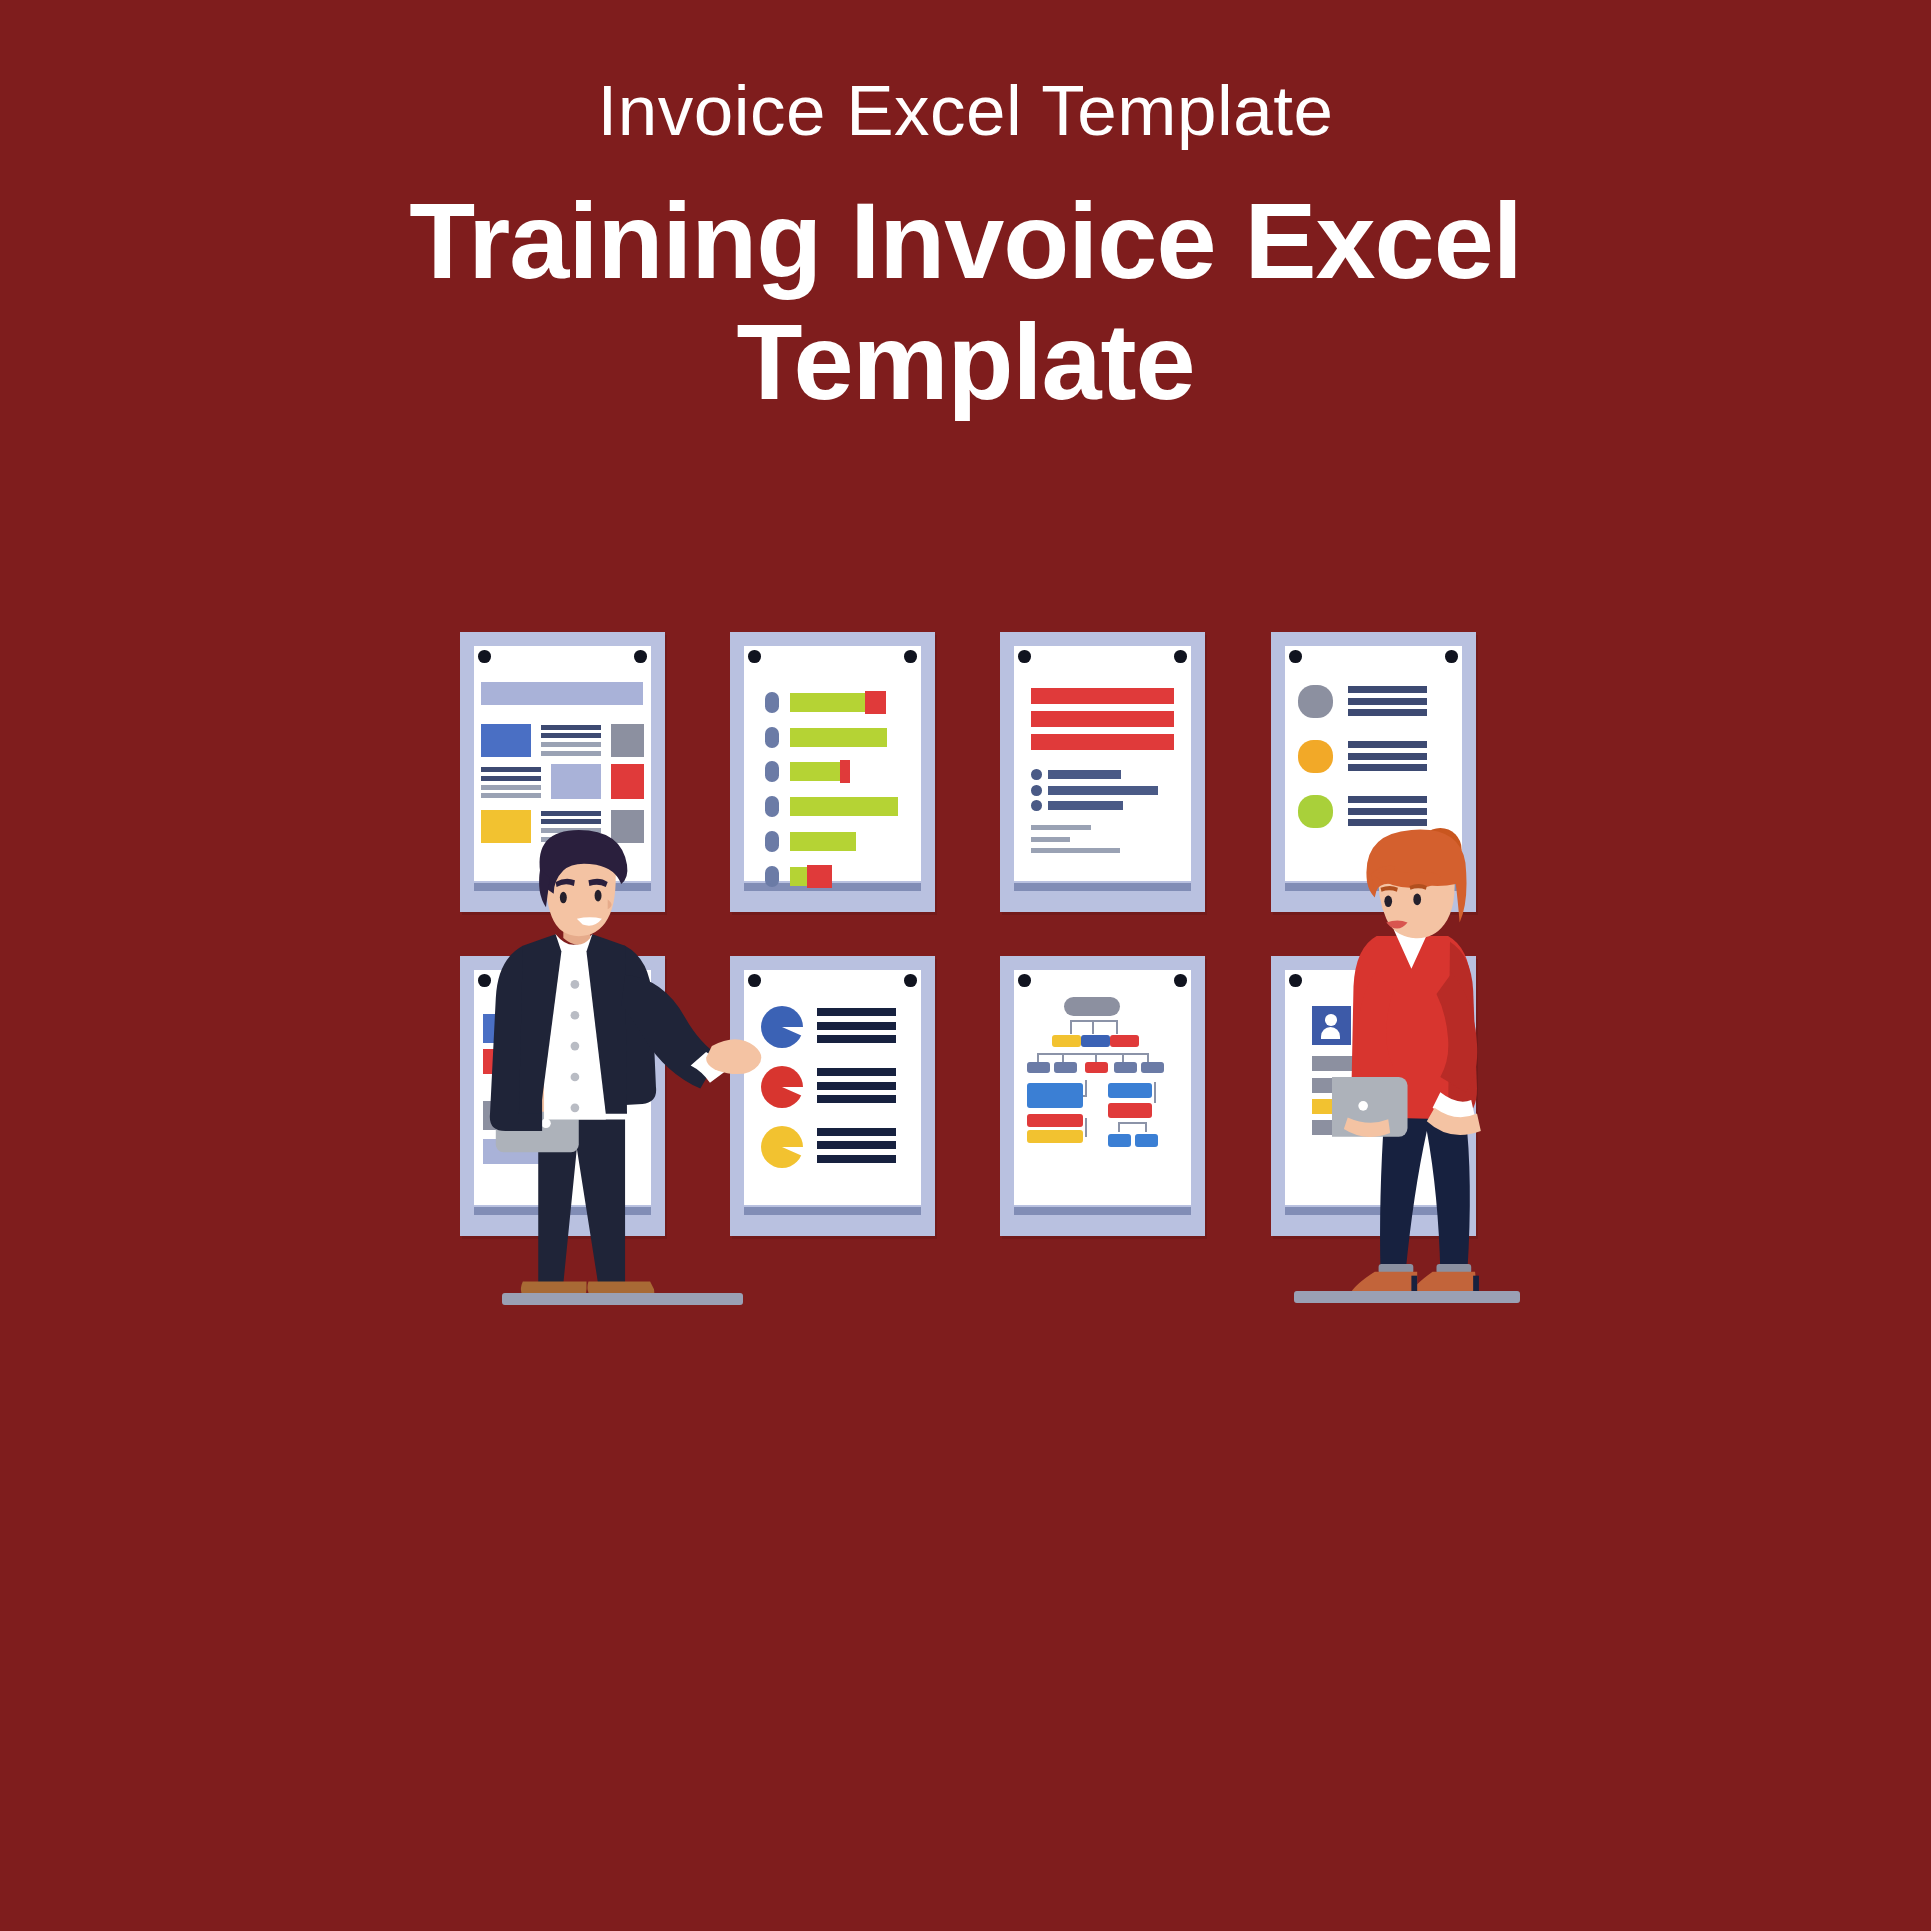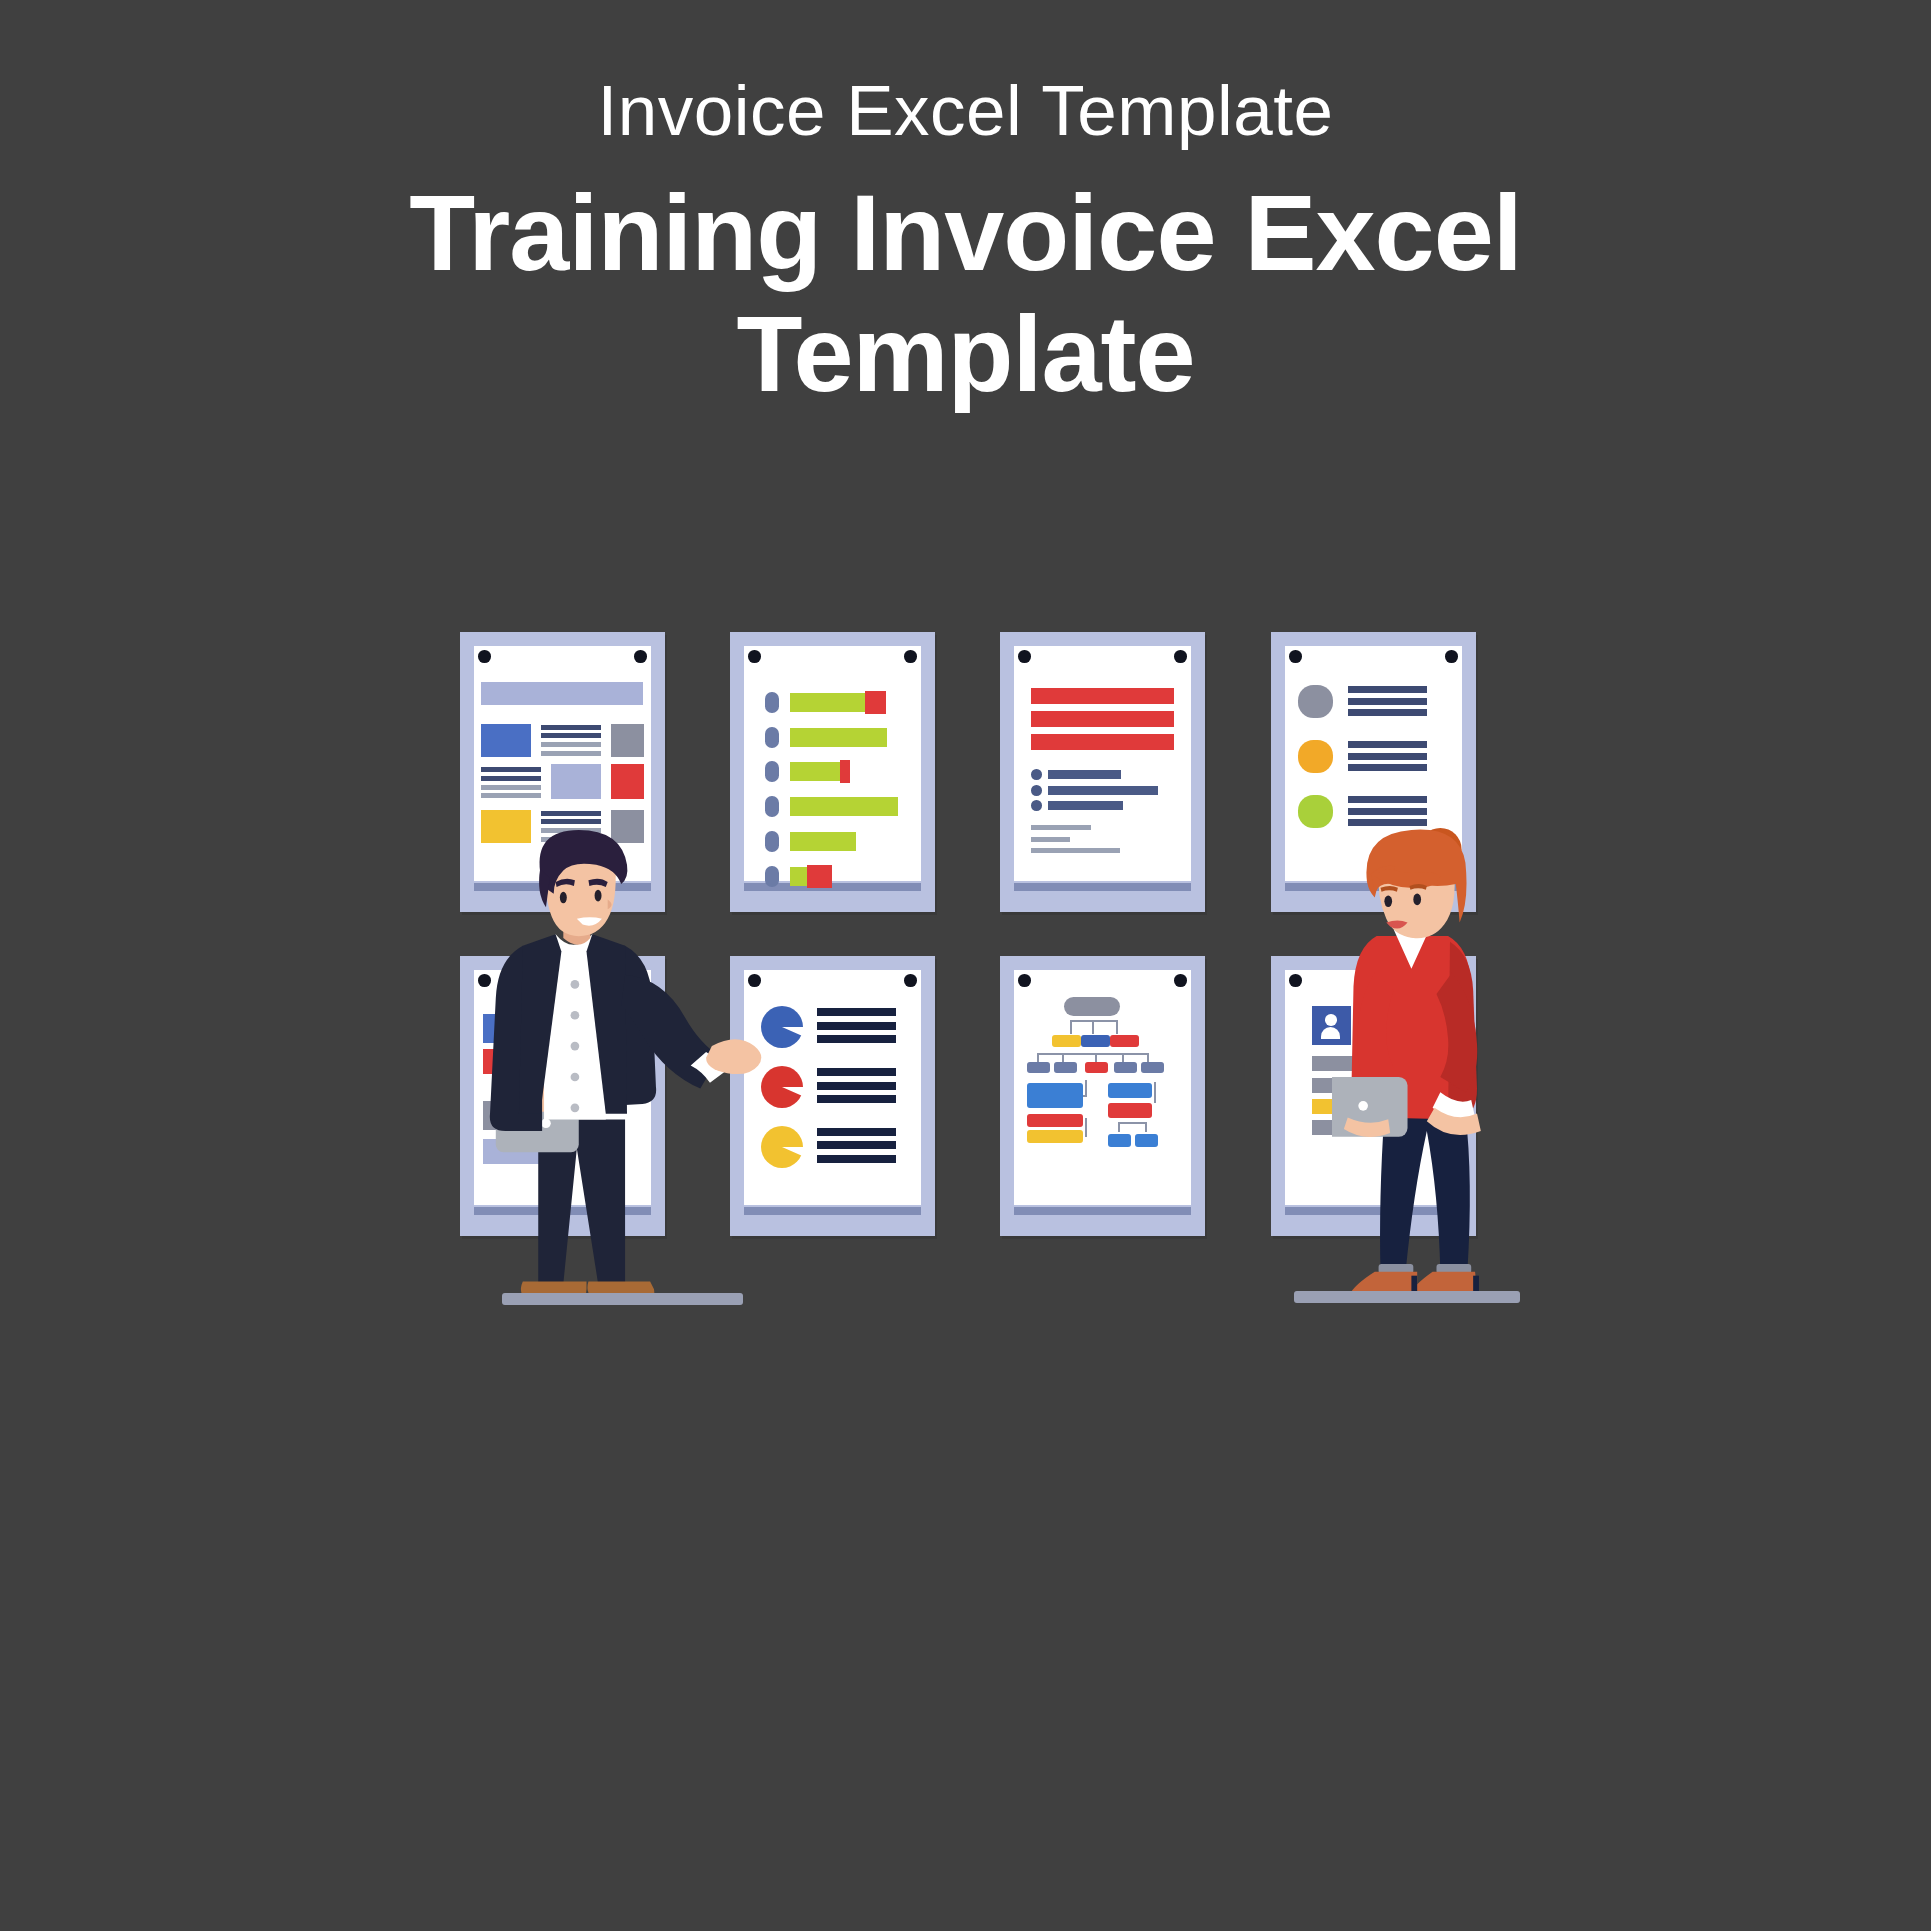--- a/index.html
+++ b/index.html
@@ -20,21 +20,21 @@
   .kicker {
     margin-top:70px;
     font-size:71px;
     font-weight:400;
     color:#ffffff;
     letter-spacing:0.5px;
     text-align:center;
     line-height:1.15;
   }
   .headline {
-    margin-top:21px;
+    margin-top:29px;
     width:1410px;
     font-size:108px;
     font-weight:bold;
     color:#ffffff;
     text-align:center;
     line-height:1.12;
     letter-spacing:-1px;
   }
   .caption {
     position:absolute;
@@ -105,21 +105,21 @@
   .person { position:absolute; }
   .floor {
     position:absolute;
     height:11.6px; border-radius:2.9px;
     background:#9aa0b4;
   }
 </style>
 </head>
 <body style="background: rgb(34, 114, 69);">
 
-<div class="poster" style="background: #404040;">
+<div class="poster" style="background: #7f1d1d;">
 
   <div class="kicker">Invoice Excel Template</div>
   <div class="headline">Training Invoice Excel Template</div>
 
   <div class="stage">
 
     <div class="panel" style="left:460px; top:632px; width:205px; height:280px;">
       <div class="sheet"></div>
       <div class="shadowbar"></div>
       <div class="pin l"></div>

